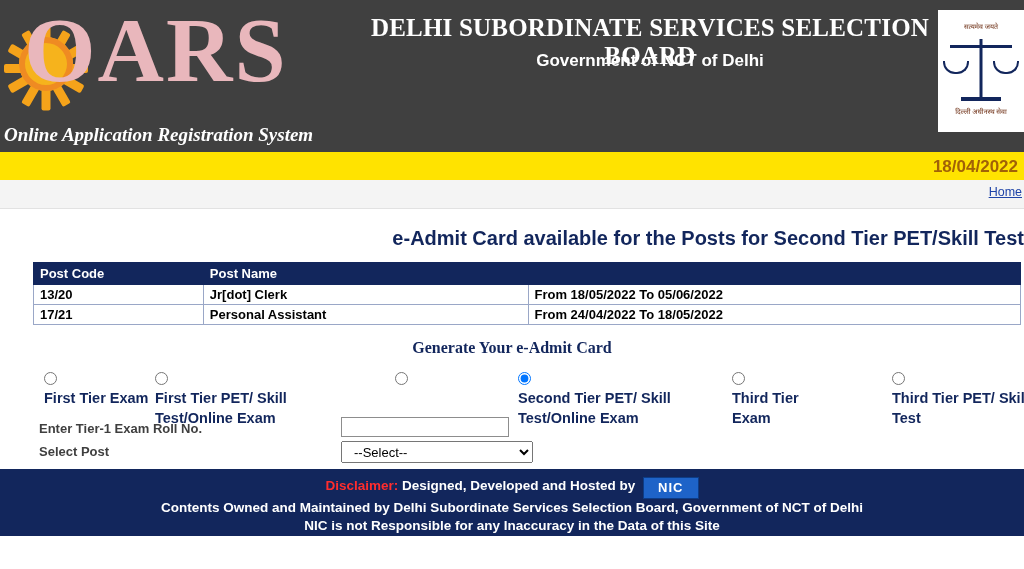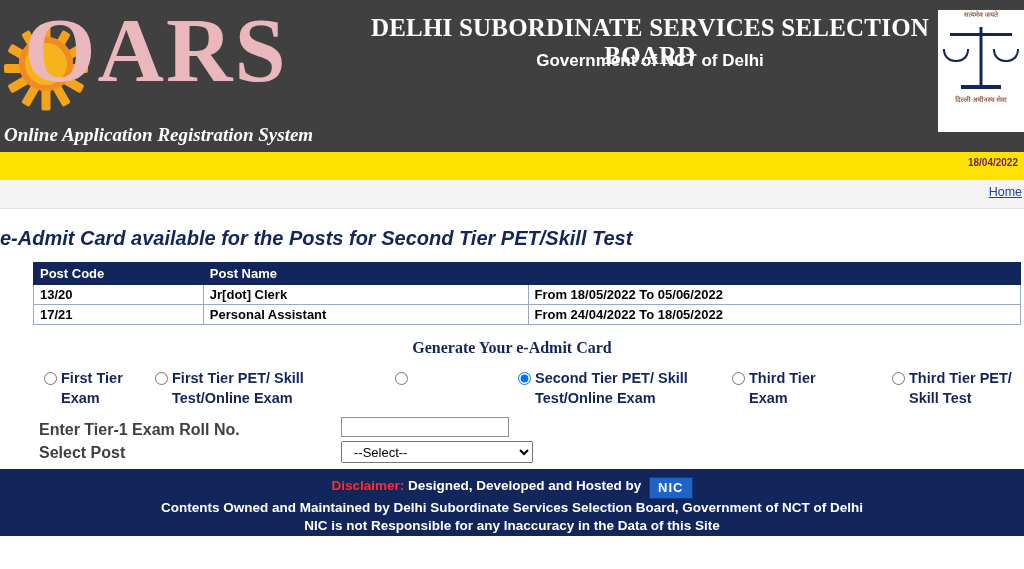--- a/index.html
+++ b/index.html
@@ -99,21 +99,21 @@
     width: 86px;
     height: 122px;
     background: #ffffff;
     overflow: hidden;
   }
   .emblem .em-title {
     text-align: center;
     font-size: 7px;
     color: #6b2b10;
     font-family: "Liberation Serif", serif;
-    margin-top: 0;
+    margin-top: 12px;
   }
   .emblem .scale {
     position: relative;
     height: 76px;
   }
   .emblem .scale .post {
     position: absolute;
     left: 50%;
     top: 8px;
     width: 3px;
@@ -159,23 +159,23 @@
   
   .yellow-bar {
     position: relative;
     height: 28px;
     background: #ffe300;
   }
   .yellow-bar .date {
     position: absolute;
     right: 6px;
     top: 5px;
-    font-size: 10px;
-    font-weight: bold;
-    color: #701a75;
+    font-size: 17px;
+    font-weight: bold;
+    color: #a16207;
     font-family: "Liberation Sans", sans-serif;
   }
 
   
   .nav-strip {
     position: relative;
     height: 28px;
     background: #f4f4f4;
     border-bottom: 1px solid #e2e2e2;
   }
@@ -190,27 +190,26 @@
     cursor: pointer;
   }
 
   
   .main {
     position: relative;
     background: #ffffff;
     height: 260px;
   }
   .page-heading {
-    text-align: left;
+    text-align: right;
     font-size: 20px;
     font-weight: bold;
     color: #12265c;
     padding-top: 18px;
     font-family: "Liberation Sans", sans-serif;
-    font-style: italic;
   }
 
   table.posts {
     margin: 12px 0 0 33px;
     width: 988px;
     border-collapse: collapse;
     font-size: 13px;
     font-family: "Liberation Sans", sans-serif;
   }
   table.posts th {
@@ -244,20 +243,21 @@
     position: relative;
     height: 46px;
     margin-top: 12px;
   }
   .radio-opt {
     position: absolute;
     top: 0;
     display: flex;
     align-items: flex-start;
     gap: 4px;
+    flex-direction: column;
   }
   .radio-opt input {
     margin: 3px 0 0 0;
   }
   .radio-opt label {
     font-size: 14.5px;
     font-weight: bold;
     color: #12265c;
     line-height: 1.35;
     font-family: "Liberation Sans", sans-serif;
@@ -270,21 +270,21 @@
   .opt6 { left: 892px; width: 140px; }
 
   .form-rows {
     margin-top: 2px;
     position: relative;
     height: 72px;
   }
   .form-label {
     position: absolute;
     left: 39px;
-    font-size: 16px;
+    font-size: 13px;
     font-weight: bold;
     color: #3f3f3f;
     font-family: "Liberation Sans", sans-serif;
   }
   .lbl-roll { top: 4px; }
   .lbl-post { top: 27px; }
   .roll-input {
     position: absolute;
     left: 341px;
     top: 0px;
@@ -337,21 +337,21 @@
   .footer .line2 { line-height: 1.35; }
   .footer .line3 { line-height: 1.35; }
   .nic-logo {
     display: inline-block;
     background: #1e63c8;
     color: #ffffff;
     font-family: "Liberation Sans", sans-serif;
     font-weight: bold;
     font-size: 13px;
     letter-spacing: 1px;
-    padding: 1px 8px;
+    padding: 1px 14px;
     border: 1px solid #0d3c86;
     vertical-align: -2px;
     margin-left: 4px;
   }
 </style>
 </head>
 <body>
 
 <div class="header">
   <div class="sun">

